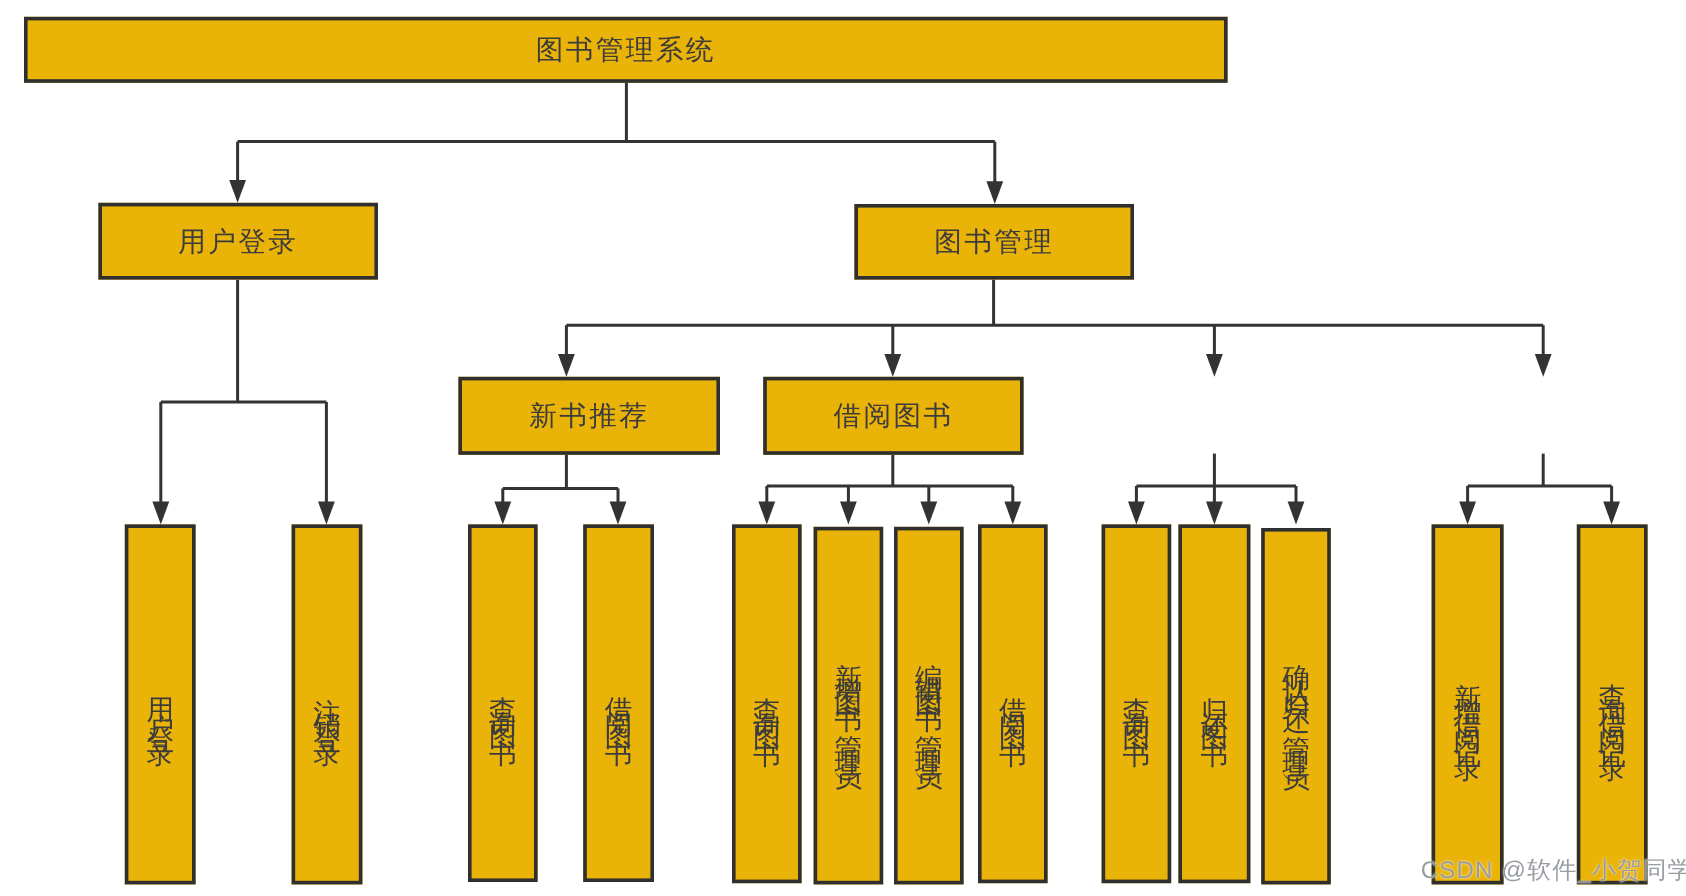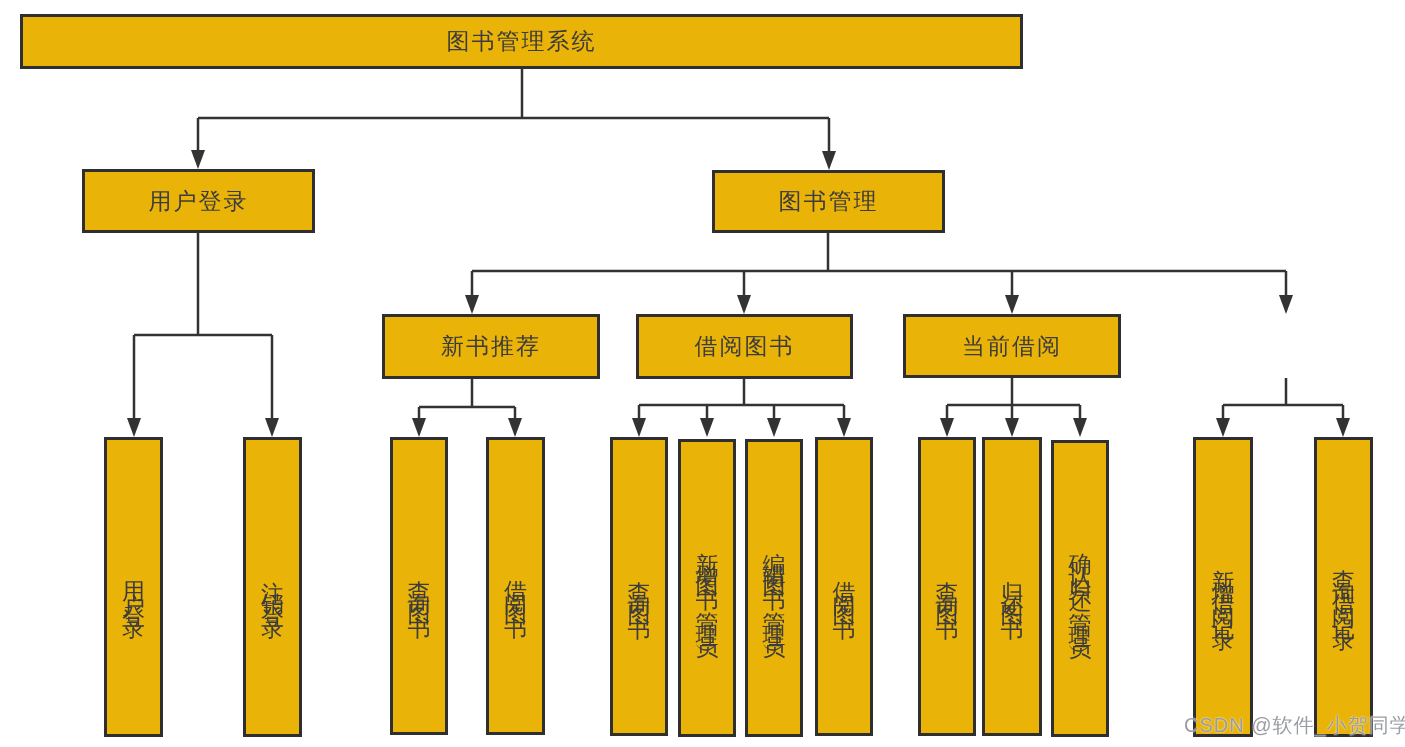--- a/index.html
+++ b/index.html
@@ -140,23 +140,20 @@
   <div class="node" style="left:712px; top:170px; width:233px; height:63px;">
     <span class="hlabel">图书管理</span>
   </div>
 
   <div class="node" style="left:382px; top:314px; width:218px; height:65px;">
     <span class="hlabel">新书推荐</span>
   </div>
   <div class="node" style="left:636px; top:314px; width:217px; height:65px;">
     <span class="hlabel">借阅图书</span>
   </div>
-  <div class="node" style="left:903px; top:314px; width:218px; height:64px;">
-    <span class="hlabel">当前借阅</span>
-  </div>
 
   <div class="node leaf" style="left:104px; top:437px; width:59px; height:300px;">
     <span class="vlabel">用户登录</span>
   </div>
   <div class="node leaf" style="left:243px; top:437px; width:59px; height:300px;">
     <span class="vlabel">注销登录</span>
   </div>
 
   <div class="node leaf" style="left:390px; top:437px; width:58px; height:298px;">
     <span class="vlabel">查询图书</span>

